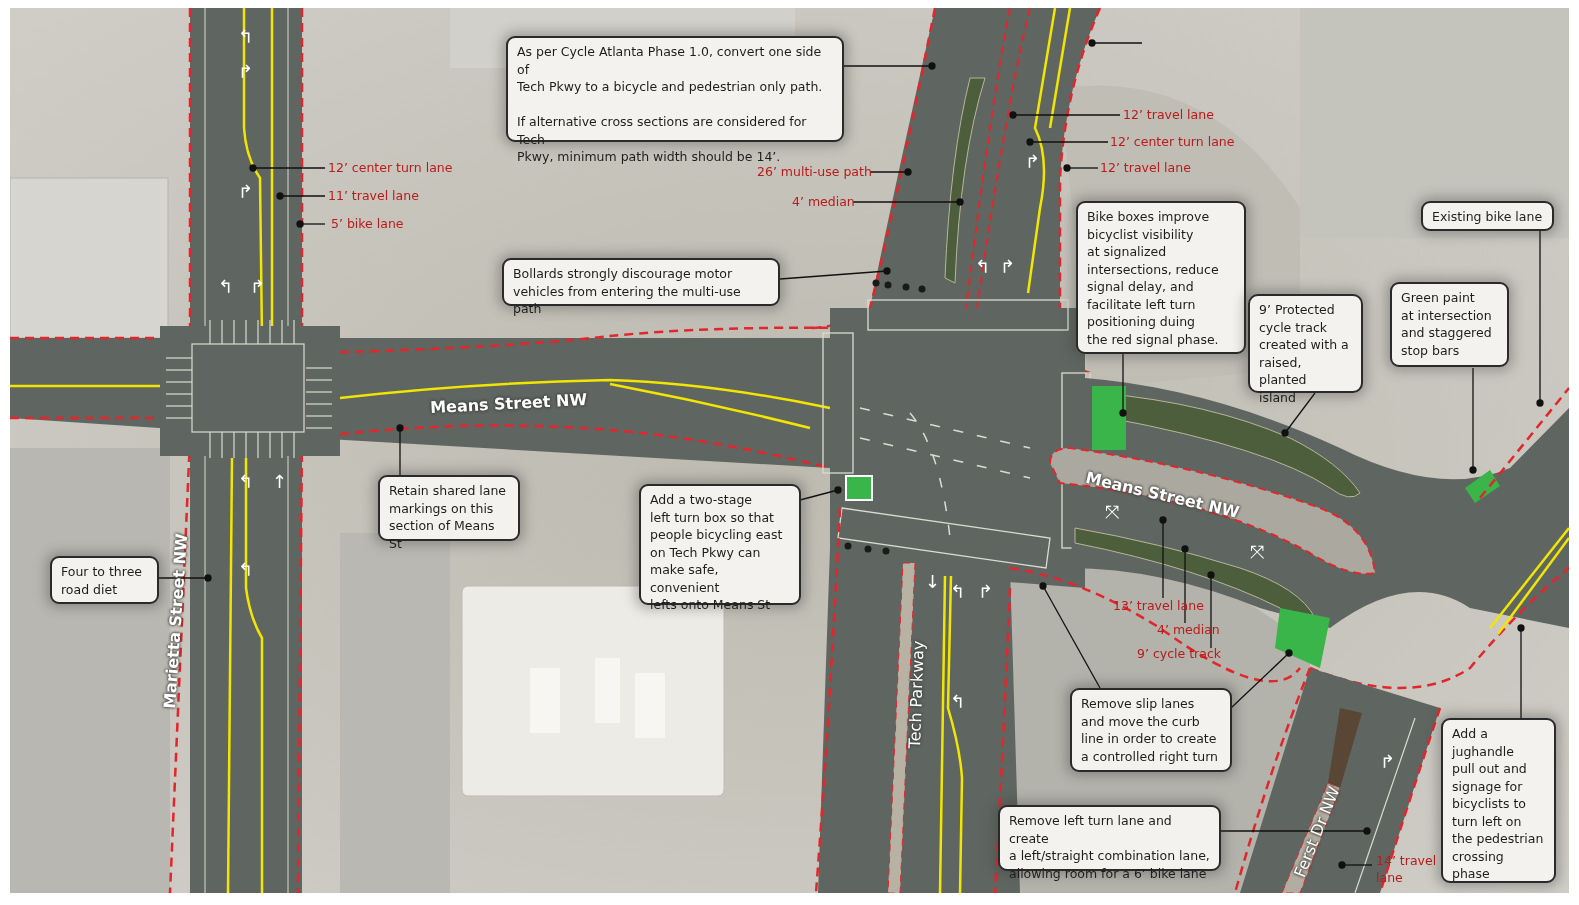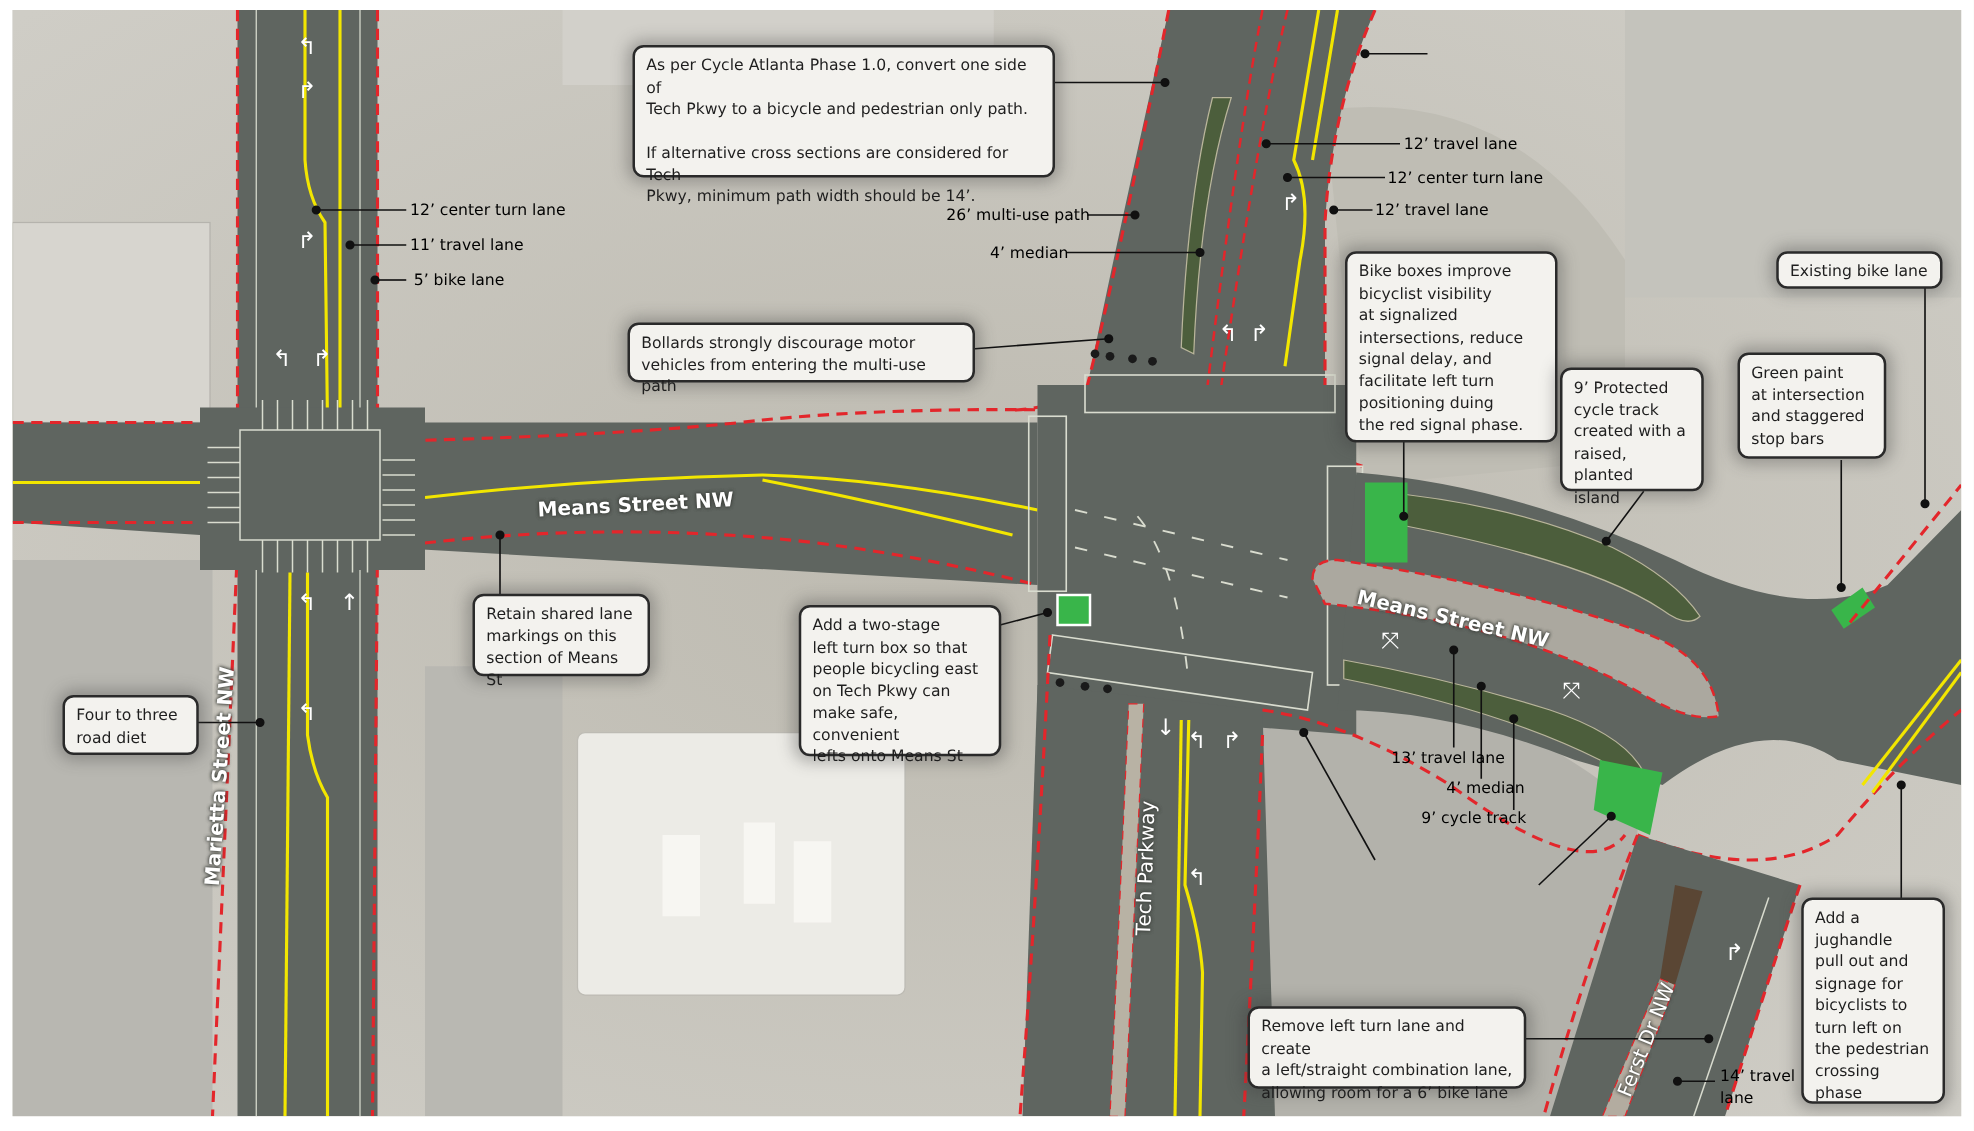--- a/index.html
+++ b/index.html
@@ -4,21 +4,21 @@
 <style>
   html, body { margin: 0; padding: 0; background: #ffffff; }
   body { width: 1579px; height: 905px; position: relative; overflow: hidden;
          font-family: "DejaVu Sans", sans-serif; }
   #map { position: absolute; left: 10px; top: 8px; width: 1559px; height: 885px; overflow: hidden; background: #c9c7bf; }
   #map svg { position: absolute; left: 0; top: 0; }
   .callout { position: absolute; background: #f3f2ee; border: 2px solid #2a2a2a; border-radius: 9px;
              box-shadow: 0 0 12px 4px rgba(60,60,60,0.35); color: #1e1e1e;
              font-family: "DejaVu Sans", sans-serif; font-size: 12.5px; line-height: 17.5px;
              padding: 5px 9px; box-sizing: border-box; white-space: pre-line; }
-  .label { position: absolute; color: #000000; font-size: 12.5px; white-space: nowrap;
+  .label { position: absolute; color: #b91c1c; font-size: 12.5px; white-space: nowrap;
            font-family: "DejaVu Sans", sans-serif; }
   .street { position: absolute; color: #ffffff; font-weight: bold; font-size: 16px; white-space: nowrap;
             text-shadow: 0 0 3px #3a3d38, 0 0 3px #3a3d38; font-family: "DejaVu Sans", sans-serif; }
 </style>
 </head>
 <body>
 
 <div id="map">
   <svg width="1559" height="885" viewBox="0 0 1559 885">
     <defs>
@@ -261,41 +261,45 @@
   <div class="callout" style="left:492px; top:250px; width:278px; height:48px;">Bollards strongly discourage motor
 vehicles from entering the multi-use path</div>
   <div class="callout" style="left:1066px; top:193px; width:170px; height:153px;">Bike boxes improve
 bicyclist visibility
 at signalized
 intersections, reduce
 signal delay, and
 facilitate left turn
 positioning duing
 the red signal phase.</div>
-  <div class="callout" style="left:1238px; top:286px; width:115px; height:99px;">9’ Protected
+  <div class="callout" style="left:1238px; top:286px; width:115px; height:99px;border-radius:10px;">9’ Protected
 cycle track
 created with a
 raised, planted
 island</div>
   <div class="callout" style="left:1380px; top:274px; width:119px; height:85px;">Green paint
 at intersection
 and staggered
 stop bars</div>
   <div class="callout" style="left:1411px; top:193px; width:133px; height:30px;">Existing bike lane</div>
   <div class="callout" style="left:368px; top:467px; width:142px; height:66px;">Retain shared lane
 markings on this
 section of Means St</div>
   <div class="callout" style="left:629px; top:476px; width:162px; height:121px;">Add a two-stage
 left turn box so that
 people bicycling east
 on Tech Pkwy can
 make safe, convenient
 lefts onto Means St</div>
   <div class="callout" style="left:40px; top:548px; width:109px; height:48px;">Four to three
 road diet</div>
+  <div class="callout" style="left:1060px; top:680px; width:162px; height:84px;">Remove slip lanes
+and move the curb
+line in order to create
+a controlled right turn</div>
   <div class="callout" style="left:988px; top:797px; width:223px; height:66px;">Remove left turn lane and create
 a left/straight combination lane,
 allowing room for a 6’ bike lane</div>
   <div class="callout" style="left:1431px; top:710px; width:115px; height:165px;">Add a
 jughandle
 pull out and
 signage for
 bicyclists to
 turn left on
 the pedestrian

